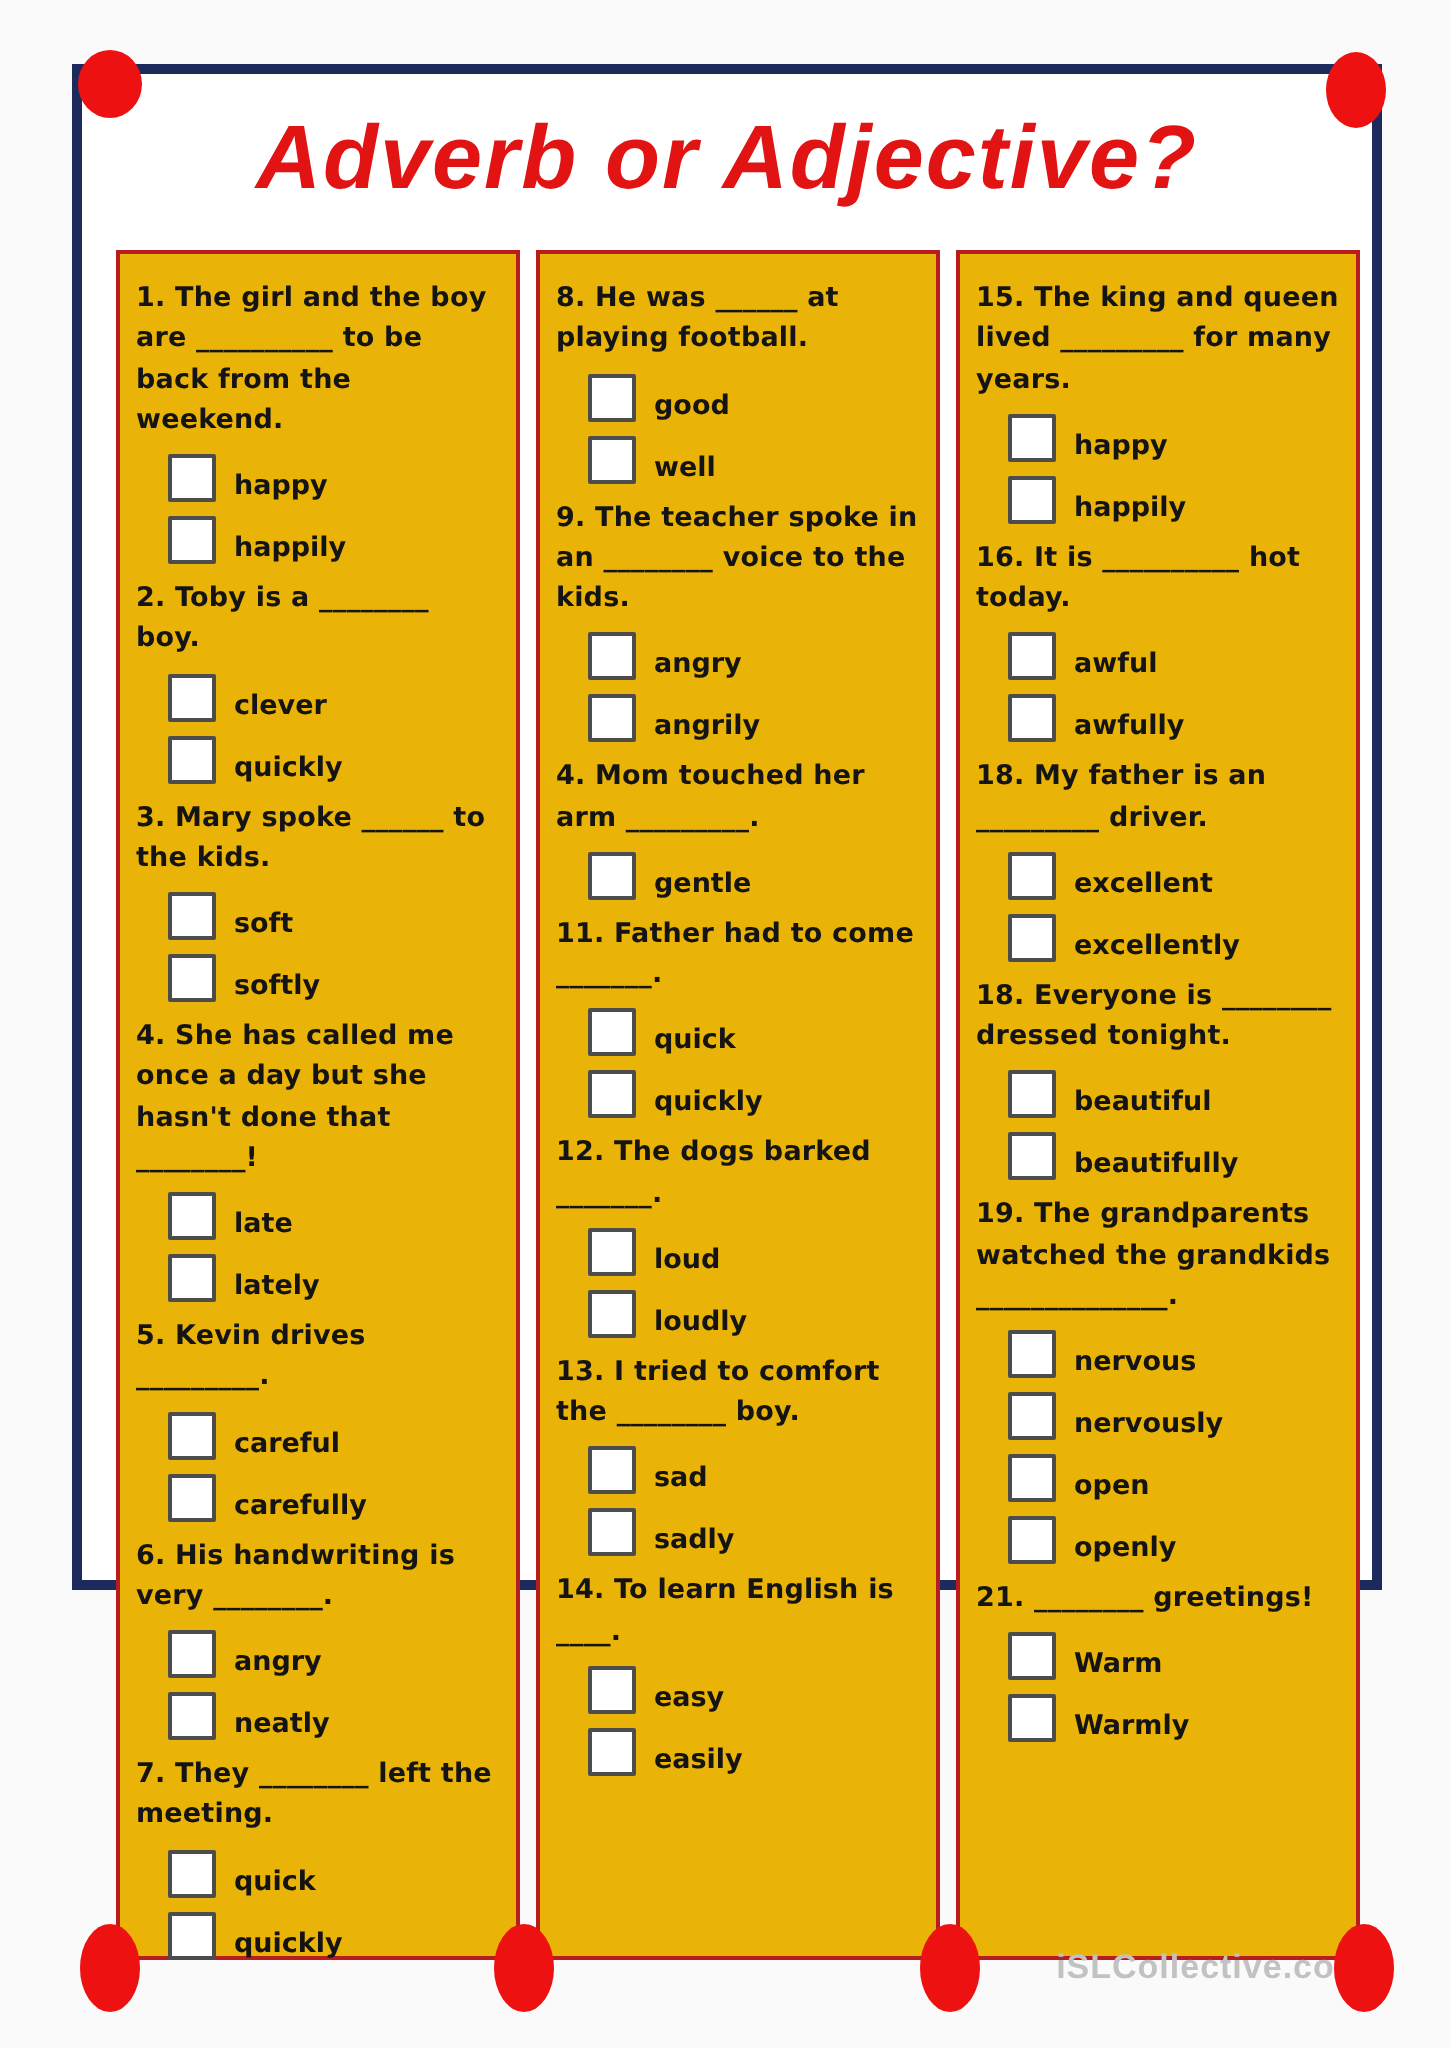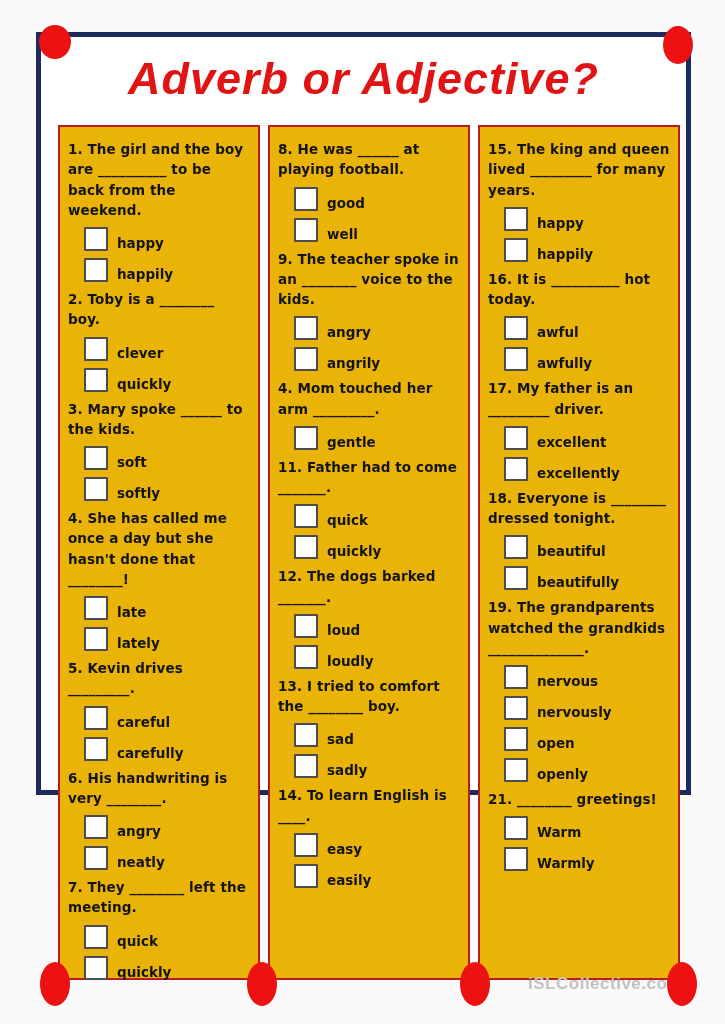--- a/index.html
+++ b/index.html
@@ -240,21 +240,21 @@
         <div class="option">
           <span class="checkbox"></span>
           <span class="opt-label">awful</span>
         </div>
         <div class="option">
           <span class="checkbox"></span>
           <span class="opt-label">awfully</span>
         </div>
       </div>
       <div class="question">
-        <div class="q-text">17. My father is an _________ driver.</div>
+        <div class="q-text">18. My father is an _________ driver.</div>
         <div class="option">
           <span class="checkbox"></span>
           <span class="opt-label">excellent</span>
         </div>
         <div class="option">
           <span class="checkbox"></span>
           <span class="opt-label">excellently</span>
         </div>
       </div>
       <div class="question">

